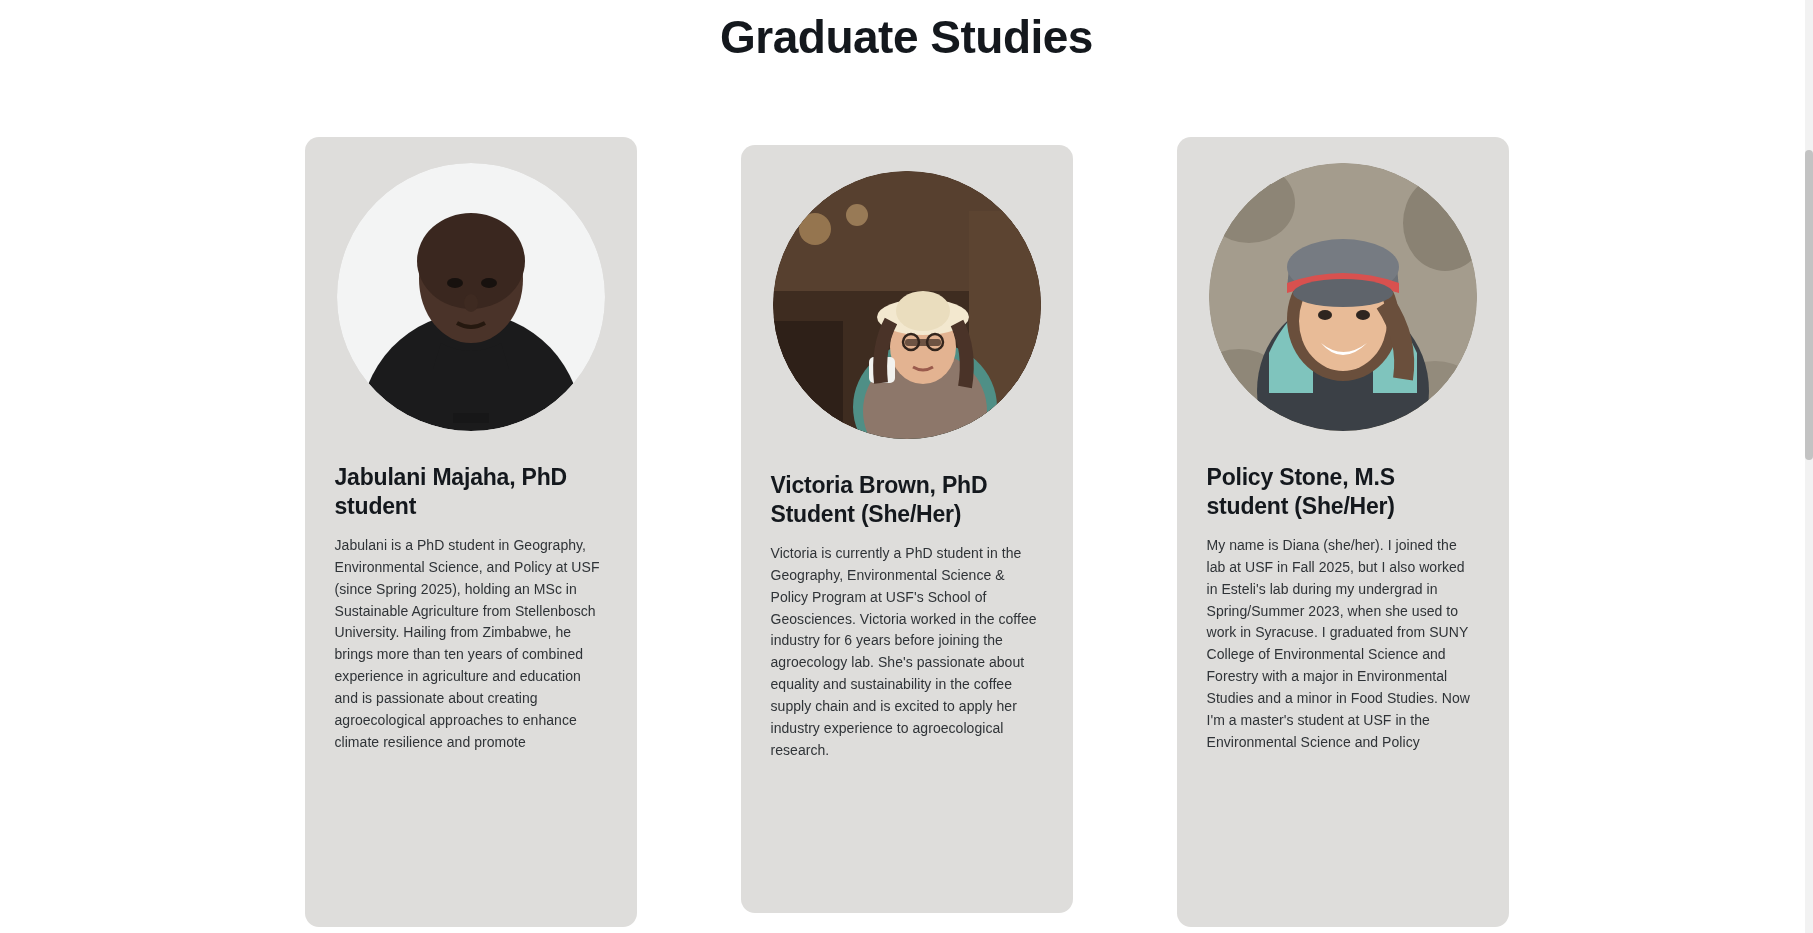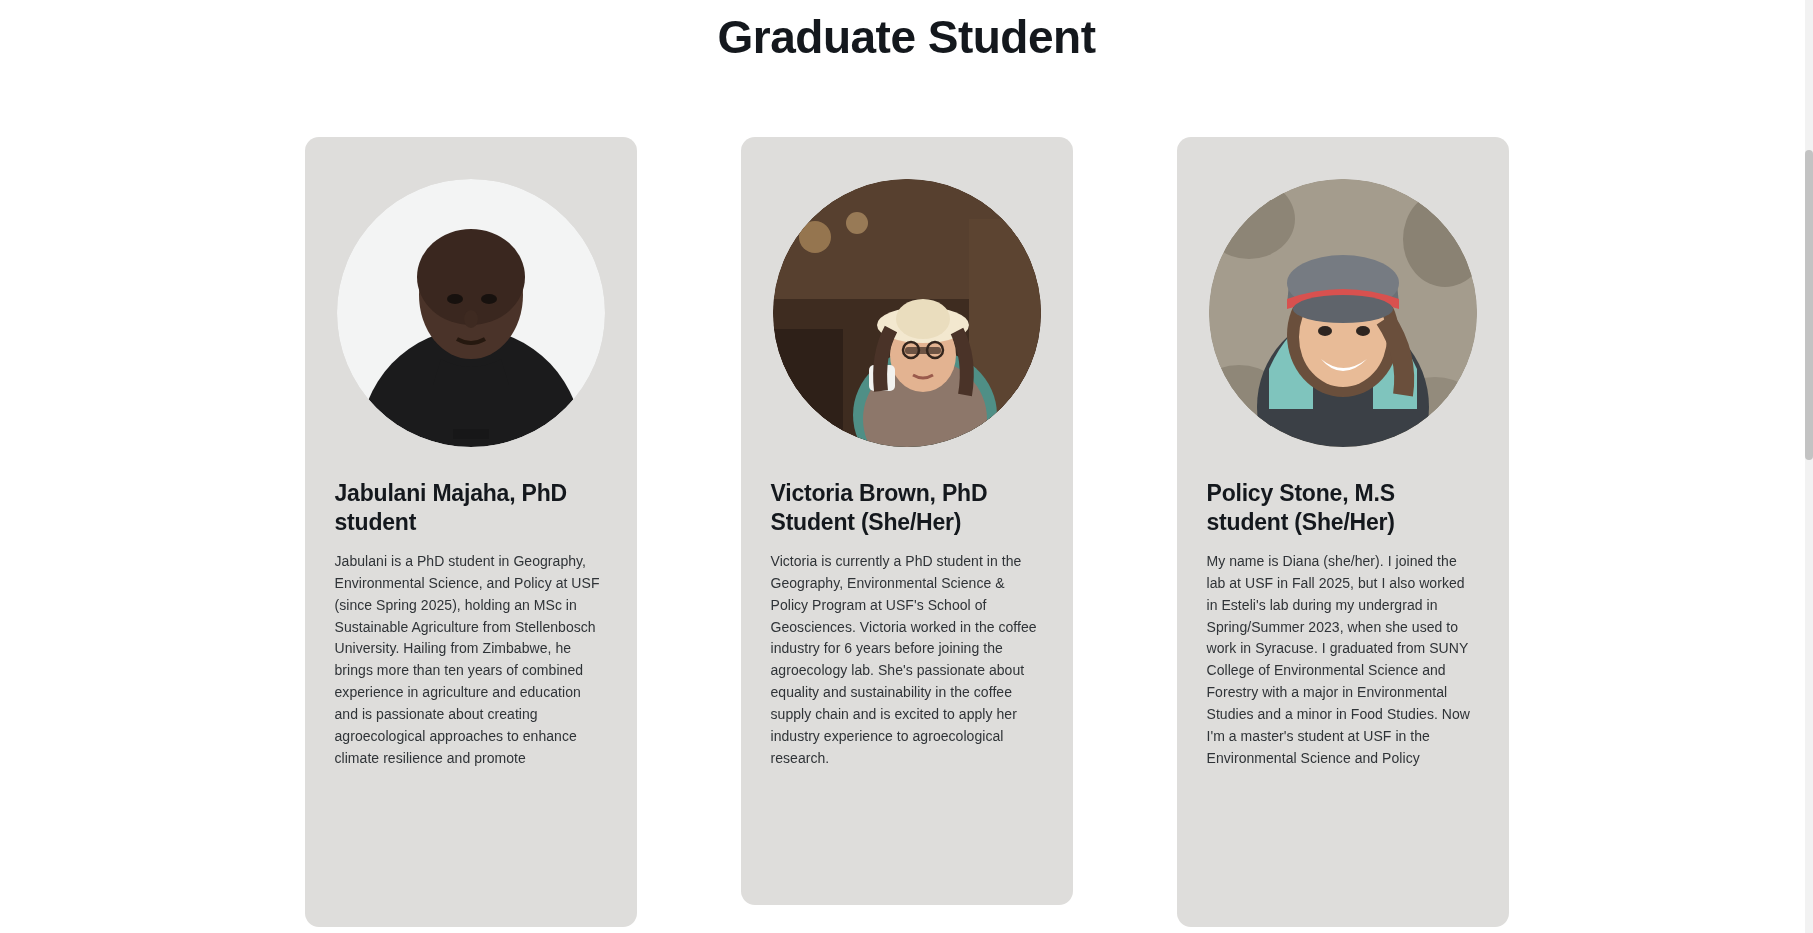--- a/index.html
+++ b/index.html
@@ -31,29 +31,30 @@
   .cards {
     display: flex;
     justify-content: center;
     gap: 104px;
     margin-top: 72px;
   }
   .card {
     width: 332px;
     background: #dedddb;
     border-radius: 14px;
-    padding: 38px 30px 0 30px;
+    padding: 22px 30px 0 30px;
     height: 790px;
     overflow: hidden;
   }
   .card.tall {
     height: 790px;
   }
   .card.short {
     height: 768px;
+    margin-top: 8px;
   }
   .avatar {
     width: 268px;
     height: 268px;
     border-radius: 50%;
     margin: 4px auto 0 auto;
     overflow: hidden;
     position: relative;
   }
   .avatar svg { display: block; }
@@ -88,21 +89,21 @@
     height: 310px;
     background: #c3c3c3;
     border-radius: 4px;
   }
 </style>
 </head>
 <body>
 
 <div class="page">
 
-  <h1 class="page-title">Graduate Student</h1>
+  <h1 class="page-title">Graduate Studies</h1>
 
   <div class="cards">
 
     <div class="card tall">
       <div class="avatar">
         <svg width="268" height="268" viewBox="0 0 268 268">
           <defs>
             <clipPath id="c1">
                 <circle cx="134" cy="134" r="134"></circle>
               </clipPath>

